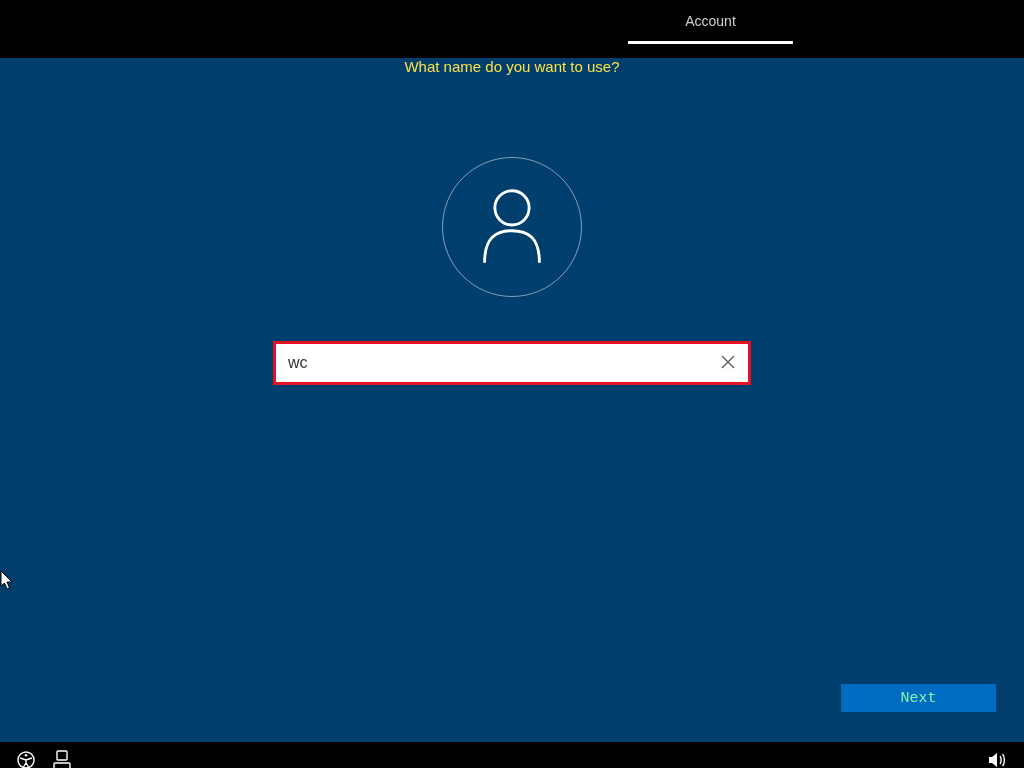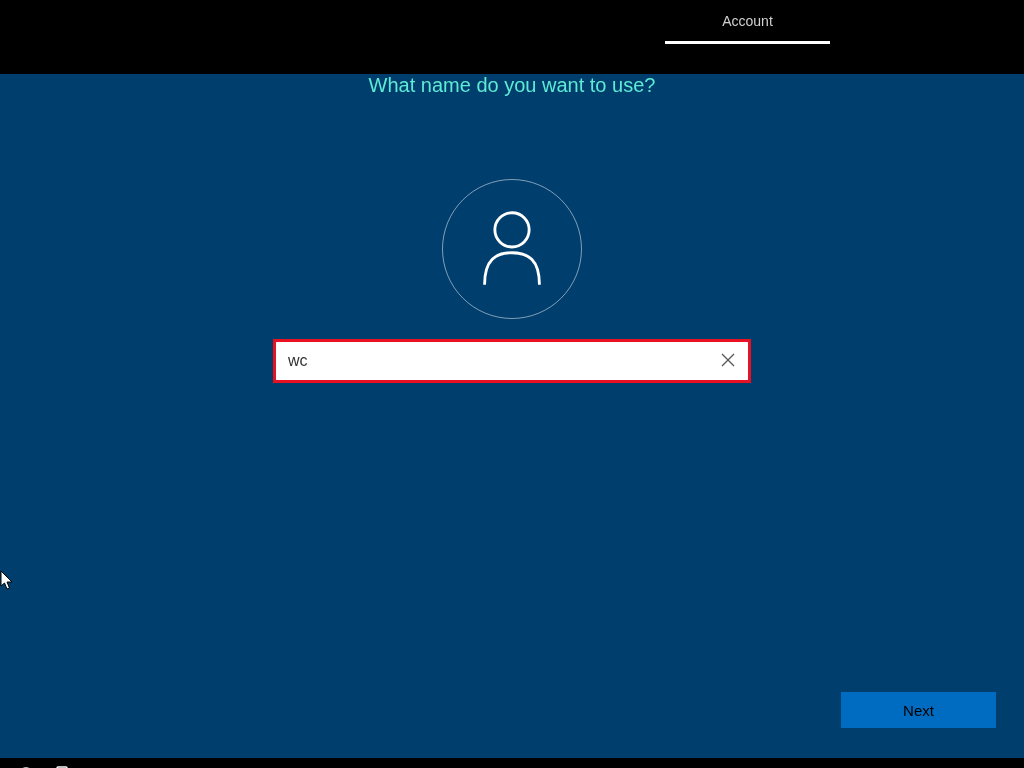--- a/index.html
+++ b/index.html
@@ -16,21 +16,21 @@
       position: relative;
     }
     .topbar {
       width: 100%;
       height: 44px;
       background: #000;
       position: relative;
     }
     .tab {
       position: absolute;
-      left: 665px;
+      left: 628px;
       top: 0;
       width: 165px;
       height: 44px;
       color: #d0d0d0;
       font-size: 14px;
       display: flex;
       align-items: center;
       justify-content: center;
       border-bottom: 3px solid #fff;
     }
@@ -42,41 +42,41 @@
       text-align: center;
     }
     .title {
       color: #fff;
       font-weight: 300;
       font-size: 42px;
       padding-top: 80px;
       letter-spacing: 0px;
     }
     .subtitle {
-      color: #5eead4;
-      font-size: 20px;
-      margin-top: 30px;
+      color: #fde047;
+      font-size: 15px;
+      margin-top: 14px;
     }
     .avatar-circle {
       width: 140px;
       height: 140px;
       border: 1px solid rgba(255,255,255,0.5);
       border-radius: 50%;
       margin: 82px auto 0;
       display: flex;
       align-items: center;
       justify-content: center;
     }
     .avatar-circle svg {
       width: 70px;
       height: 80px;
     }
     .input-wrap {
       width: 478px;
-      margin: 20px auto 0;
+      margin: 44px auto 0;
       border: 3px solid #e81123;
       background: #fff;
       height: 44px;
       display: flex;
       align-items: center;
       position: relative;
     }
     .input-field {
       flex: 1;
       height: 100%;
@@ -96,27 +96,27 @@
       justify-content: center;
       cursor: pointer;
       color: #555;
       font-size: 18px;
     }
     .next-btn {
       position: absolute;
       right: 28px;
       bottom: 30px;
       width: 155px;
-      height: 36px;
+      height: 28px;
       background: #006cc1;
-      color: #000000;
+      color: #86efac;
       font-size: 15px;
       border: none;
       cursor: pointer;
-      font-family: Liberation Sans, sans-serif;
+      font-family: Liberation Mono, monospace;
     }
     .bottombar {
       width: 100%;
       height: 40px;
       background: #000;
       position: relative;
       display: flex;
       align-items: center;
     }
     .bottom-icon {

